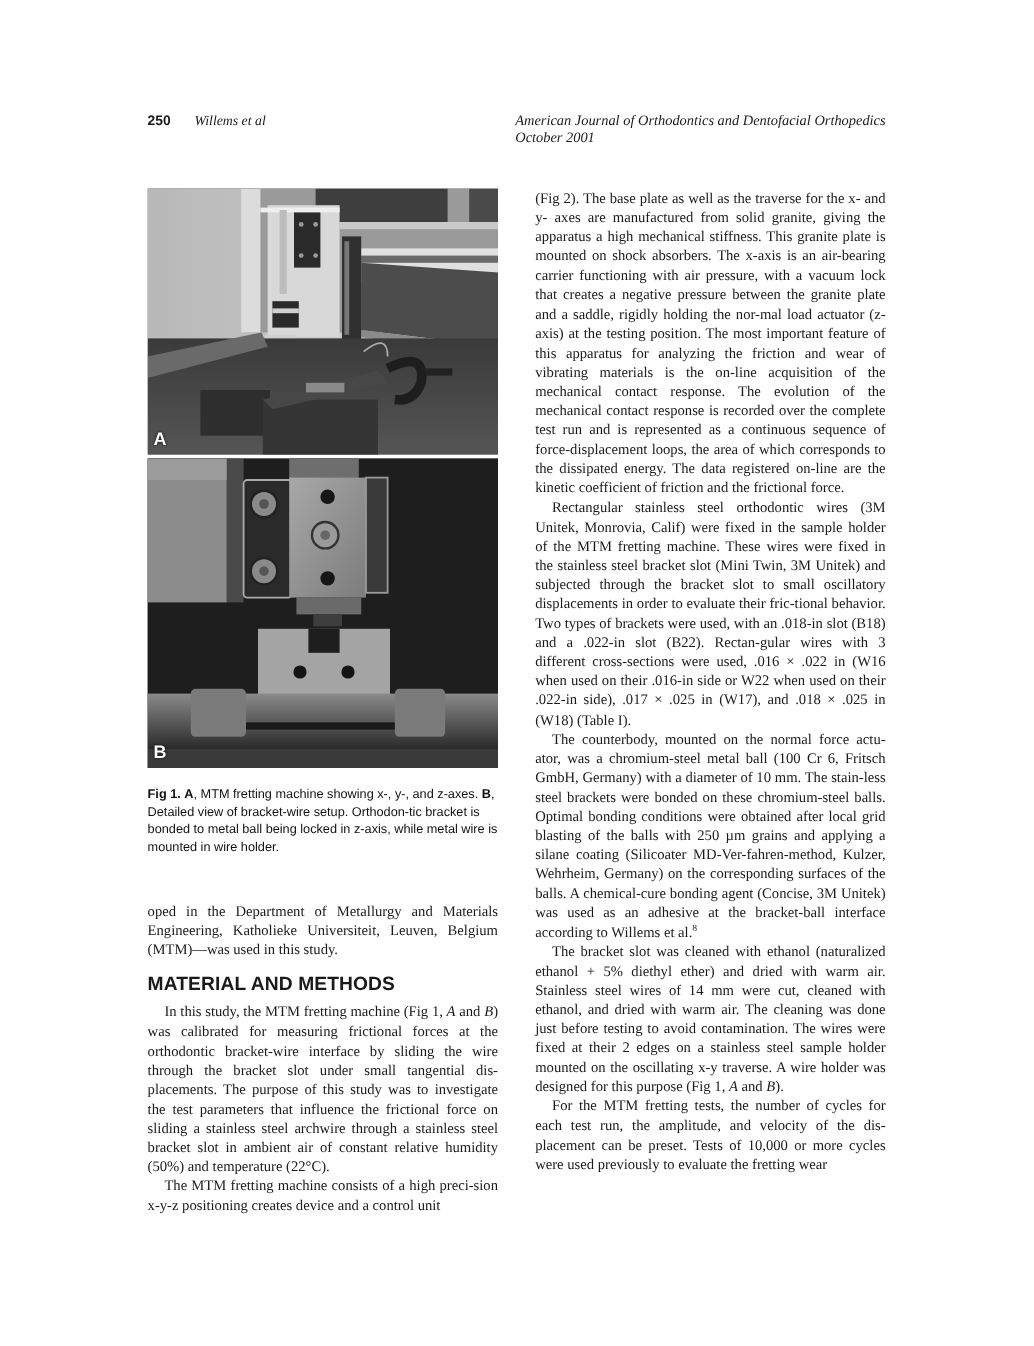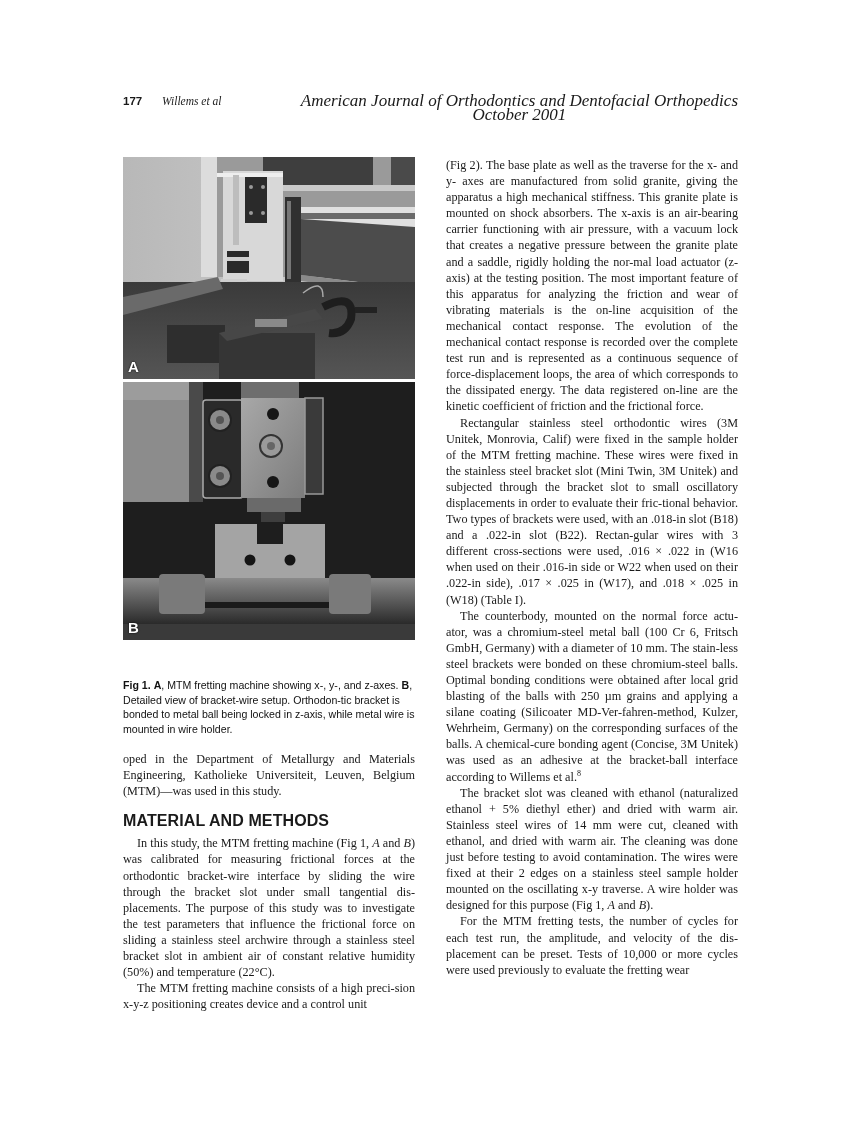--- a/index.html
+++ b/index.html
@@ -2,47 +2,47 @@
 <html><head>
 <meta charset="utf-8">
 <style>
   html, body { margin: 0; padding: 0; background: #ffffff; }
   body { width: 862px; height: 1122px; position: relative; overflow: hidden; color: #1a1a1a; }
 
   .running-head { position: absolute; top: 94px; left: 123px; width: 615px; height: 36px; }
   .rh-left { position: absolute; left: 0; top: 0; font-size: 11.5px; line-height: 14px; }
   .rh-page { font-family: "Liberation Sans", sans-serif; font-weight: bold; }
   .rh-authors { font-family: "Liberation Serif", serif; font-style: italic; margin-left: 17px; }
-  .rh-right { position: absolute; right: 0; top: 0; text-align: center; font-family: "Liberation Serif", serif; font-style: italic; font-size: 17px; line-height: 13.5px; }
+  .rh-right { position: absolute; right: 0; top: 0; text-align: left; font-family: "Liberation Serif", serif; font-style: italic; font-size: 12px; line-height: 13.5px; }
 
   .col { position: absolute; font-family: "Liberation Serif", serif; font-size: 12.2px; line-height: 16.1px; text-align: justify; hyphens: manual; }
   .col-left { left: 123px; width: 292px; margin-top: 12px; }
   .col-right { left: 446px; top: 157px; width: 292px; }
   .col p { margin: 0; }
   .indent { text-indent: 14px; }
 
   .figure { position: absolute; left: 123px; width: 292px; overflow: hidden; background: #777; }
   .fig-a { top: 157px; height: 222px; }
   .fig-b { top: 382px; height: 258px; background: #1c1c1c; }
   .panel-label { position: absolute; left: 5px; bottom: 4px; font-family: "Liberation Sans", sans-serif; font-weight: bold; font-size: 15px; color: #fff; text-shadow: 0 0 2px #000; }
 
-  .caption { position: absolute; left: 123px; top: 655px; width: 292px; font-family: "Liberation Sans", sans-serif; font-size: 10.6px; line-height: 14.5px; color: #111; margin-top: 23px; }
+  .caption { position: absolute; left: 123px; top: 655px; width: 292px; font-family: "Liberation Sans", sans-serif; font-size: 10.6px; line-height: 14.5px; color: #111; }
   .caption b { font-weight: bold; }
 
   .left-body { top: 739px; }
   .section-heading { font-family: "Liberation Sans", sans-serif; font-weight: bold; font-size: 16px; margin: 14px 0 6px 0 !important; letter-spacing: 0.1px; }
   sup { font-size: 8px; line-height: 0; vertical-align: super; }
   i { font-style: italic; }
 </style>
 </head>
 <body>
 
 <div class="running-head">
   <div class="rh-left">
-    <span class="rh-page">177</span>
+    <span class="rh-page">250</span>
     <span class="rh-authors">Willems et al</span>
   </div>
   <div class="rh-right">
     <div>American Journal of Orthodontics and Dentofacial Orthopedics</div>
     <div>October 2001</div>
   </div>
 </div>
 
 <div class="figure fig-a">
   <svg width="292" height="222" viewBox="0 0 292 222">

